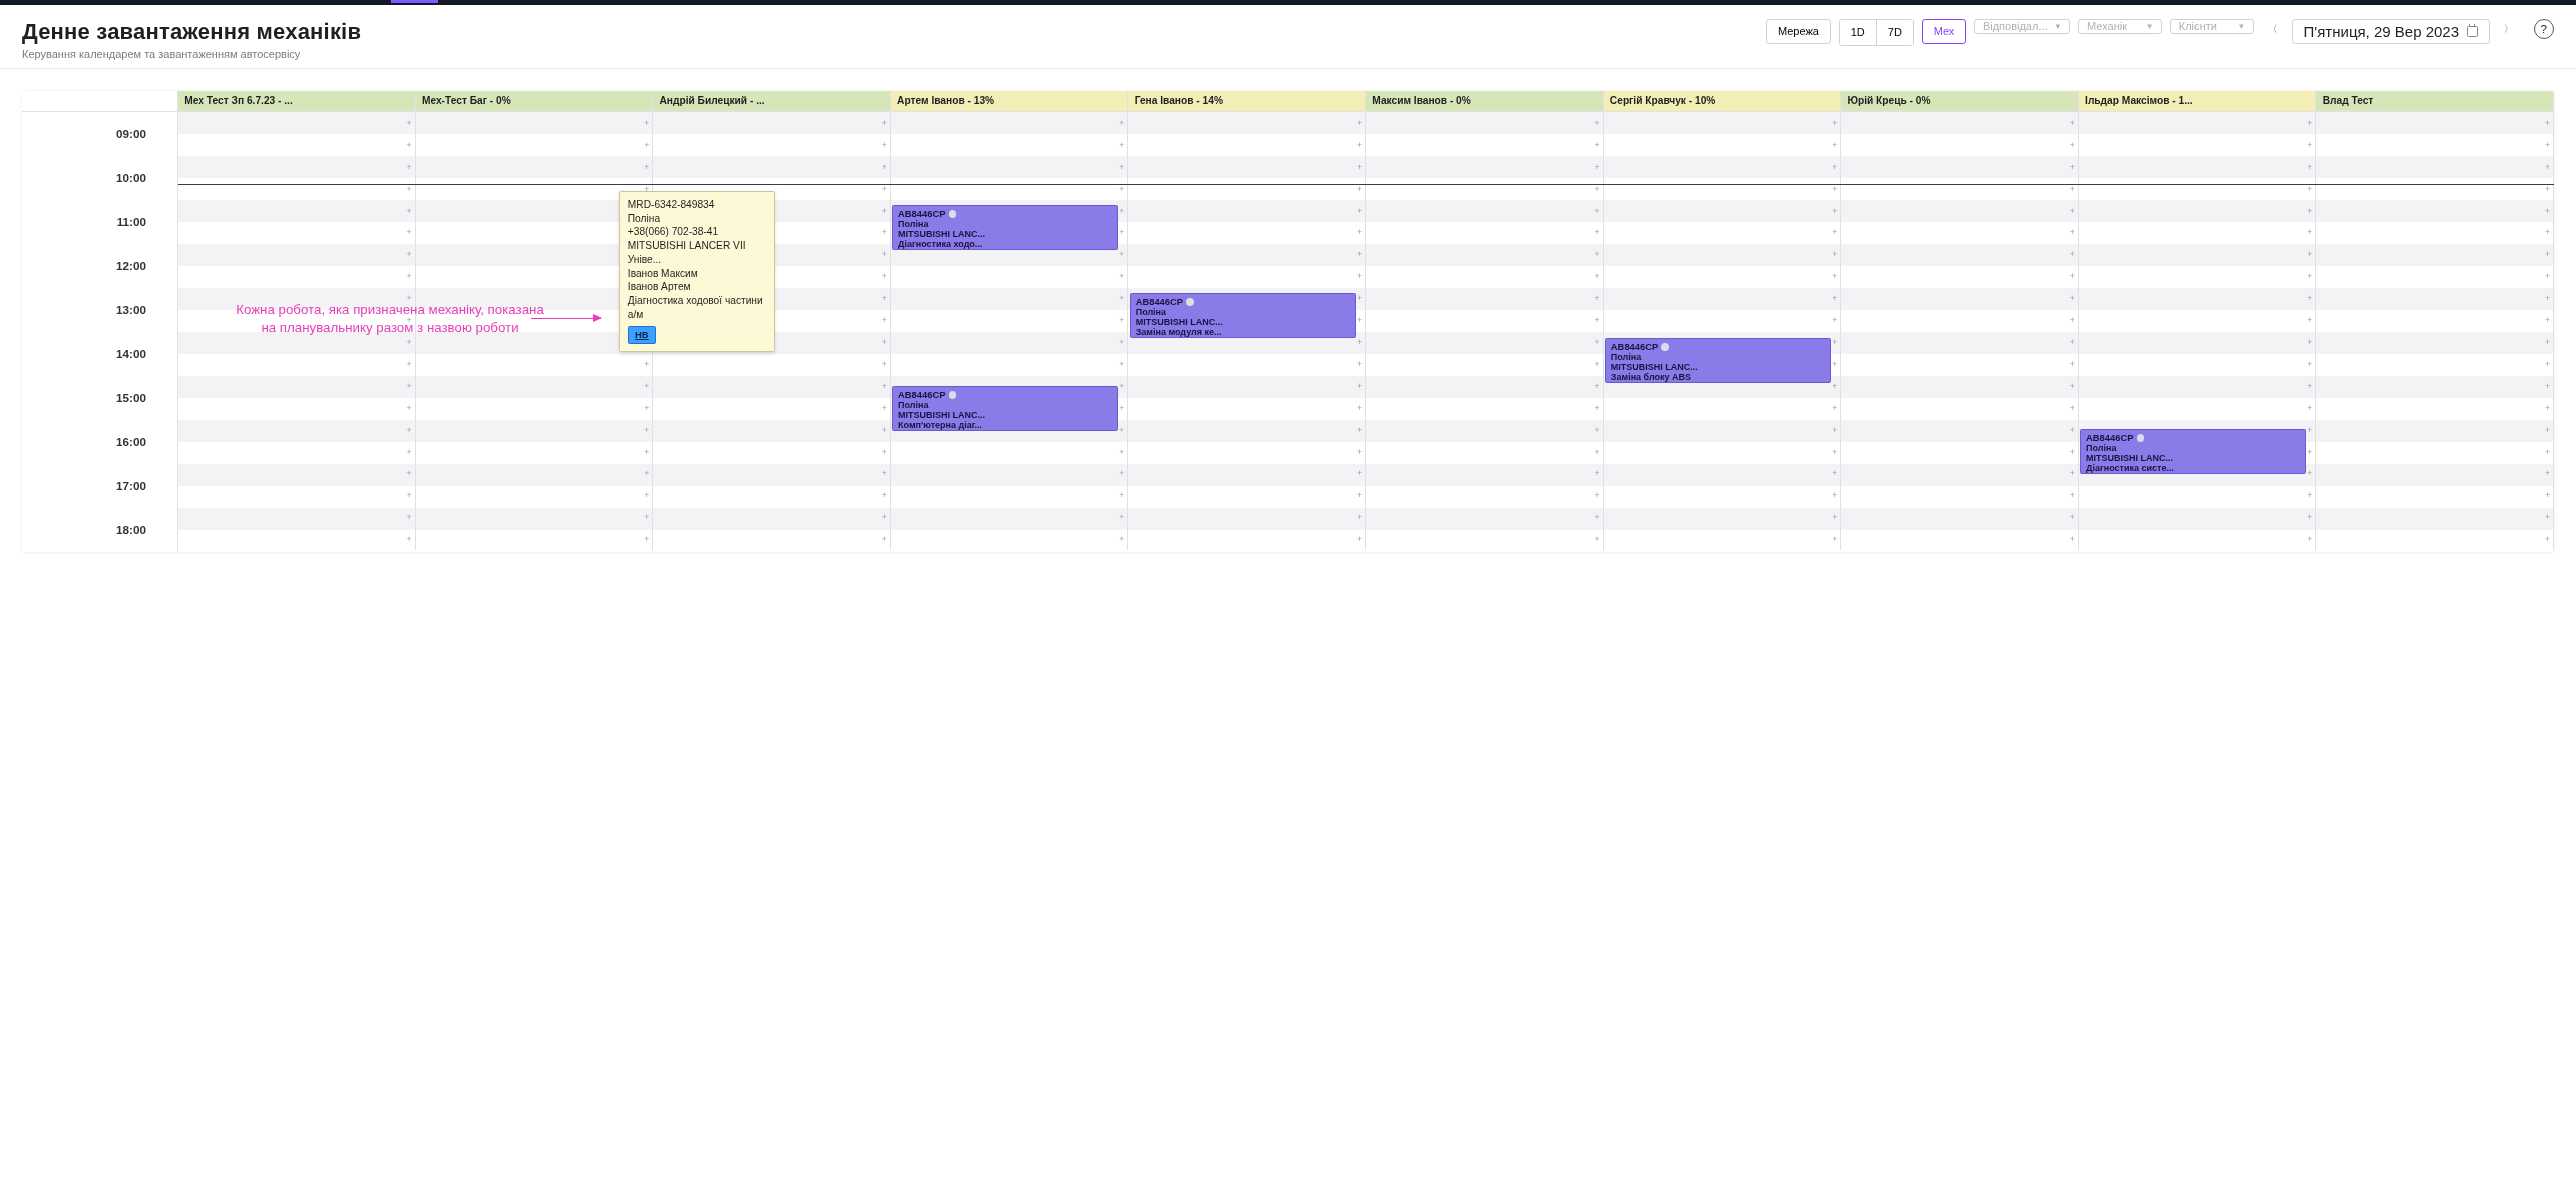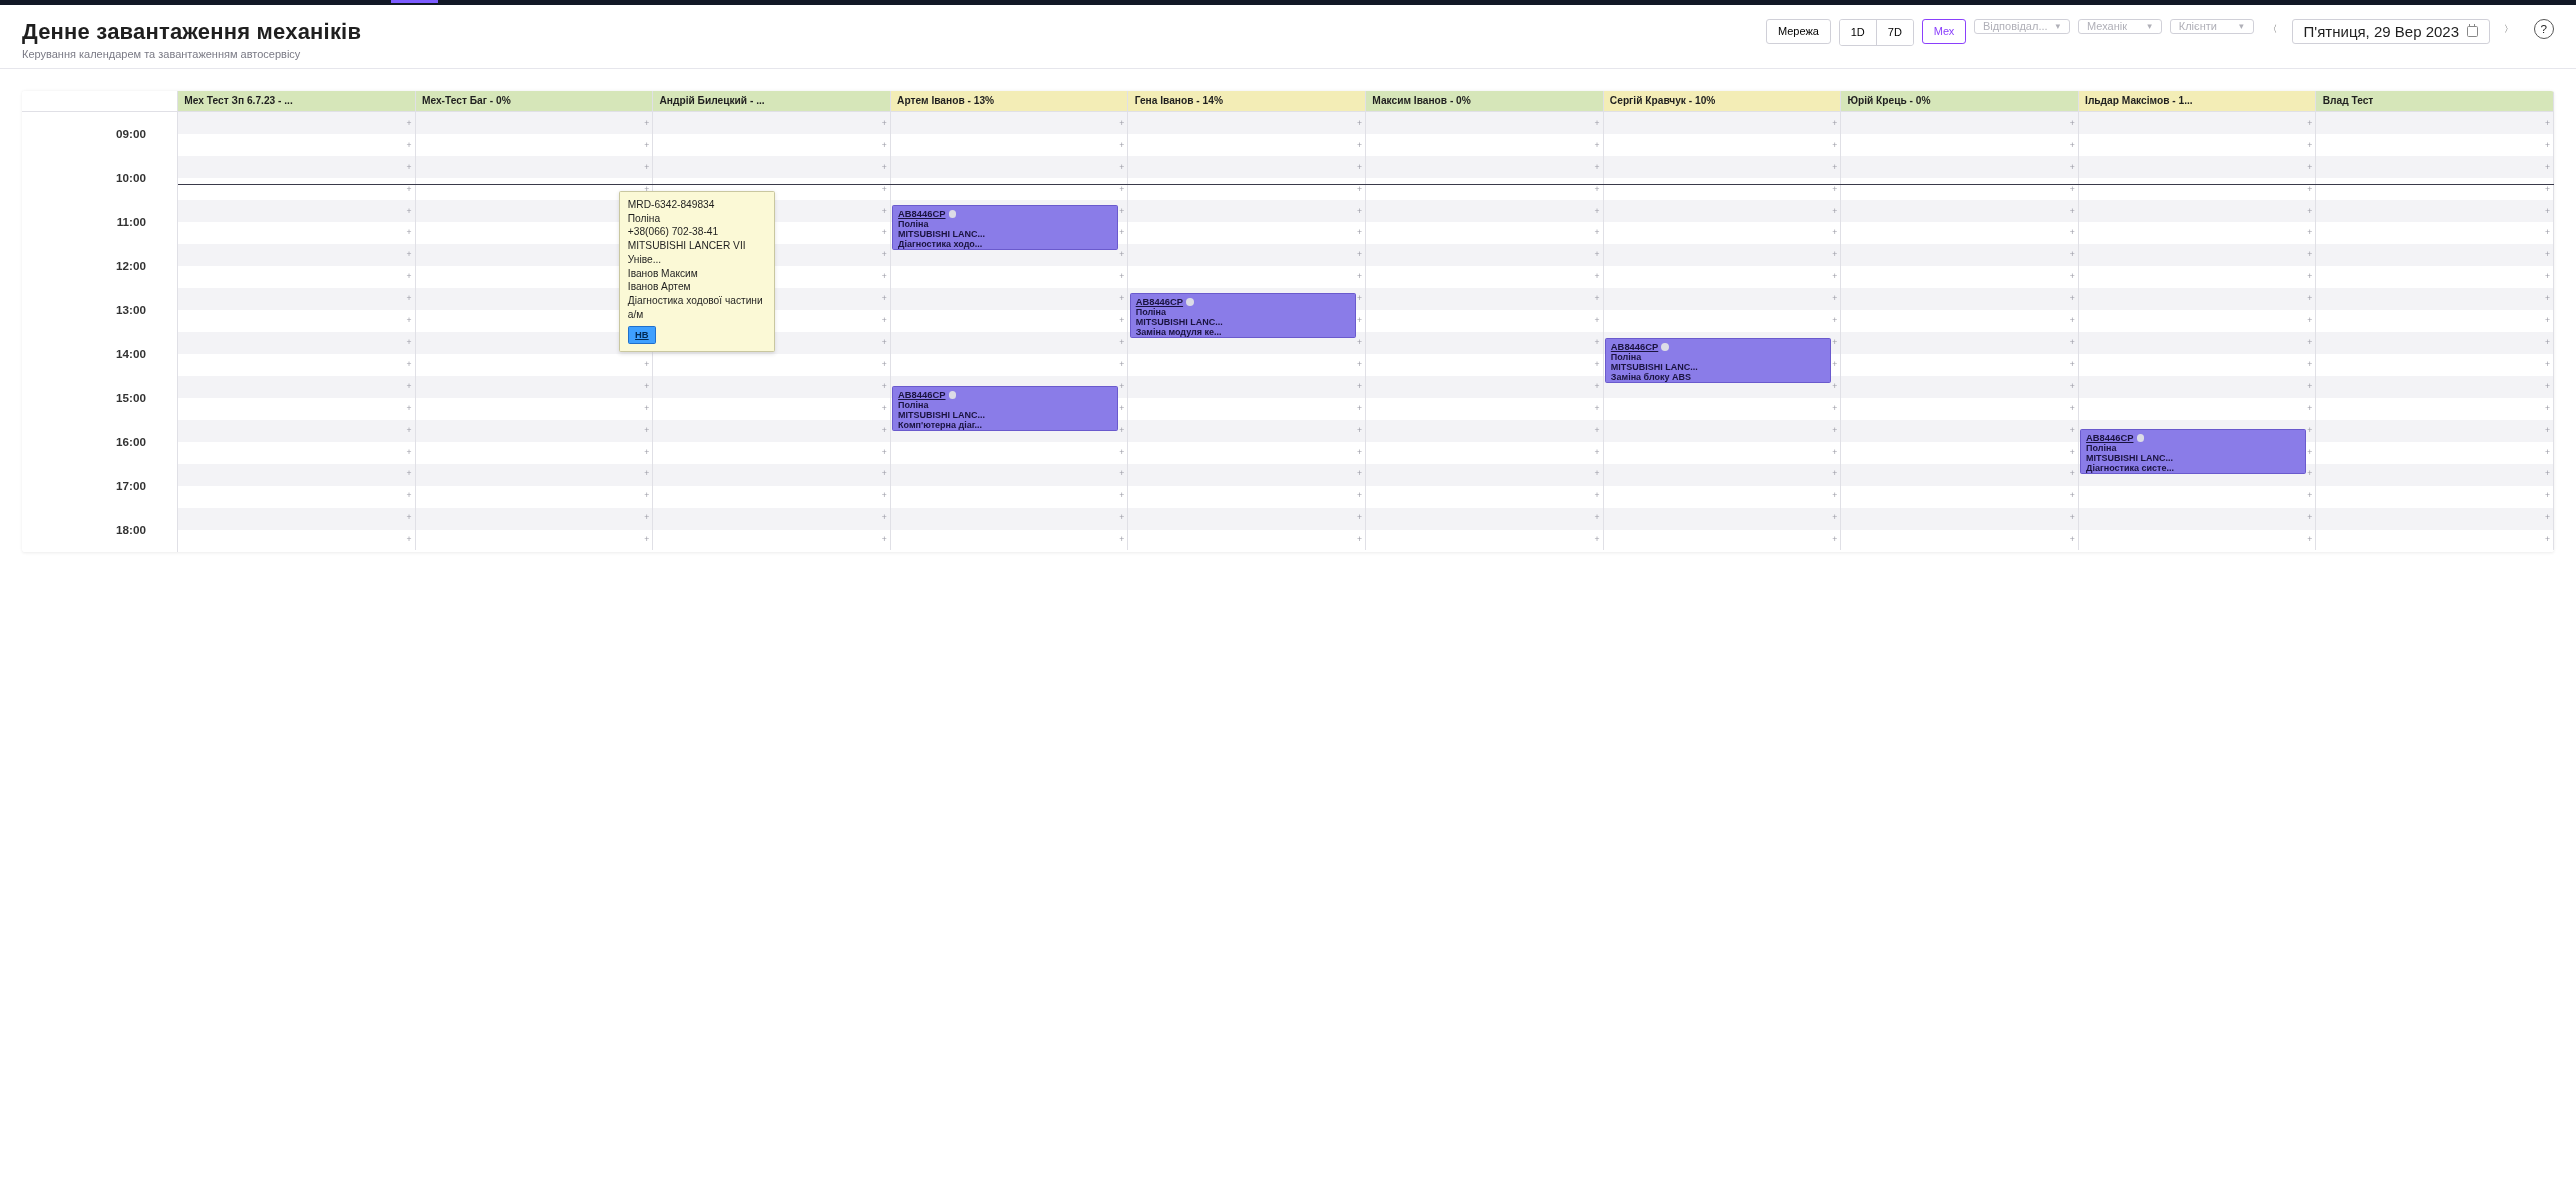--- a/index.html
+++ b/index.html
@@ -34,21 +34,21 @@
   .timecol { width:156px; flex:0 0 156px; border-right:1.6px solid #e0e0e6; }
   .hour { height:44px; display:flex; align-items:center; justify-content:flex-end; padding-right:31px; font-size:11.7px; font-weight:600; color:#333; }
   .lanes { flex:1; display:flex; position:relative; }
   .lane { flex:1; min-width:94px; border-right:0.8px solid #e0e0e6; position:relative; }
   .lane::before { content:""; position:absolute; inset:0; background:repeating-linear-gradient(to bottom, #f3f3f6 0 22px, #fff 22px 44px); z-index:0; }
   .plus-col { position:absolute; right:1.6px; top:0; bottom:0; width:7.8px; z-index:1; display:flex; flex-direction:column; }
   .plus { height:22px; display:flex; align-items:center; justify-content:center; font-size:8.6px; color:#9a9aa5; cursor:pointer; }
   .now-line { position:absolute; left:0; right:0; height:0; border-top:0.8px solid #3a3a4a; z-index:3; }
 
   .event { position:absolute; left:1.6px; right:9.4px; background:#8a7ce8; border:0.8px solid #6a5acd; border-radius:1.6px; padding:2.3px 4.7px 3.1px 4.7px; z-index:2; overflow:hidden; color:#1a1340; cursor:pointer; }
-  .event .plate { font-size:9.4px; font-weight:700; display:flex; align-items:center; gap:3.1px;text-decoration:underline; }
+  .event .plate { font-size:9.4px; font-weight:700; display:flex; align-items:center; gap:3.1px; }
   .event .dot { width:7.8px; height:7.8px; border-radius:50%; background:#dcdce6; display:inline-block; }
   .event .line { font-size:9px; font-weight:700; white-space:nowrap; overflow:hidden; text-overflow:ellipsis; }
   .event .line.reg { font-weight:600; }
 
   .tooltip { position:absolute; z-index:10; background:#fbf9d6; border:0.8px solid #c9c7a0; padding:6.3px 7.8px; font-size:10.2px; line-height:1.35; border-radius:1.6px; box-shadow:0 1.6px 4.7px rgba(0,0,0,.12); width:156px; }
   .tooltip .badge { display:inline-block; margin-top:4.7px; padding:1.6px 6.3px; background:#3fa0ff; border:0.8px solid #1f6fcc; color:#002a55; font-weight:700; font-size:9.4px; border-radius:1.6px;text-decoration:underline; }
 
   .annot { position:absolute; z-index:20; color:#e83fb8; font-size:13.3px; font-weight:500; text-align:center; line-height:1.4; pointer-events:none; }
   .annot .arrow { display:block; height:1.6px; background:#e83fb8; position:relative; margin-top:7.8px; }
   .annot .arrow::after { content:""; position:absolute; right:-0.8px; top:-3.9px; border-left:9.4px solid #e83fb8; border-top:4.7px solid transparent; border-bottom:4.7px solid transparent; }
@@ -422,16 +422,21 @@
       <div>MRD-6342-849834</div>
       <div>Поліна</div>
       <div>+38(066) 702-38-41</div>
       <div>MITSUBISHI LANCER VII Уніве...</div>
       <div>Іванов Максим</div>
       <div>Іванов Артем</div>
       <div>Діагностика ходової частини а/м</div>
       <span class="badge">НВ</span>
     </div>
 
+    <div class="annot" style="left:149px; top:210px; width:438px;">
+      <div>Кожна робота, яка призначена механіку, показана</div>
+      <div>на планувальнику разом з назвою роботи</div>
+      <span class="arrow" style="position:absolute; left:360px; top:9.4px; width:70px;"></span>
+    </div>
 
   </div>
 </div>
 
 
 </body></html>

